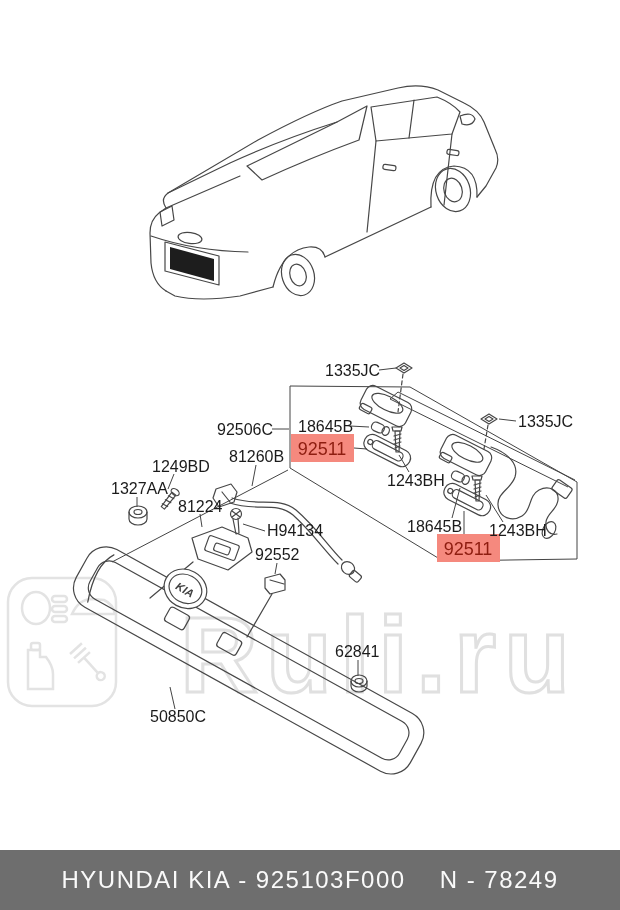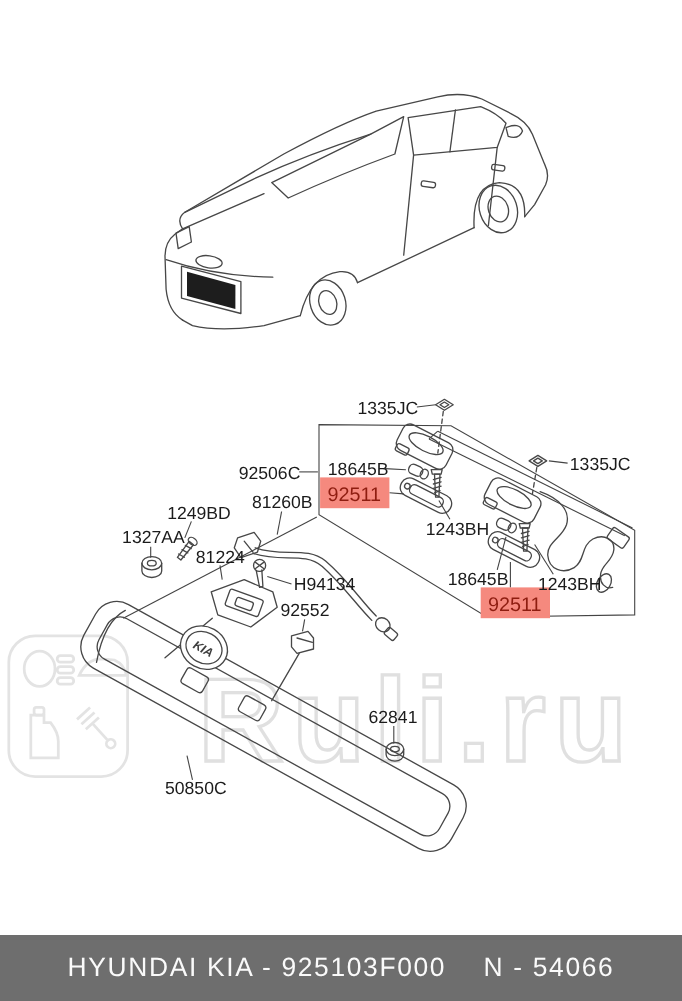--- a/index.html
+++ b/index.html
@@ -218,16 +218,16 @@
   <text class="lbl" x="255" y="560">92552</text>
   <text class="lbl" x="407" y="532">18645B</text>
   <text class="lbl" x="489" y="536">1243BH</text>
   <text class="hl-txt" x="468" y="555" text-anchor="middle">92511</text>
   <text class="lbl" x="335" y="657">62841</text>
   <text class="lbl" x="150" y="722">50850C</text>
 </svg>
 
 <div class="footer">
   <span>HYUNDAI  KIA - 925103F000</span>
-  <span>N - 54066</span>
+  <span>N - 78249</span>
 </div>
 
 </div>
 
 </body></html>

